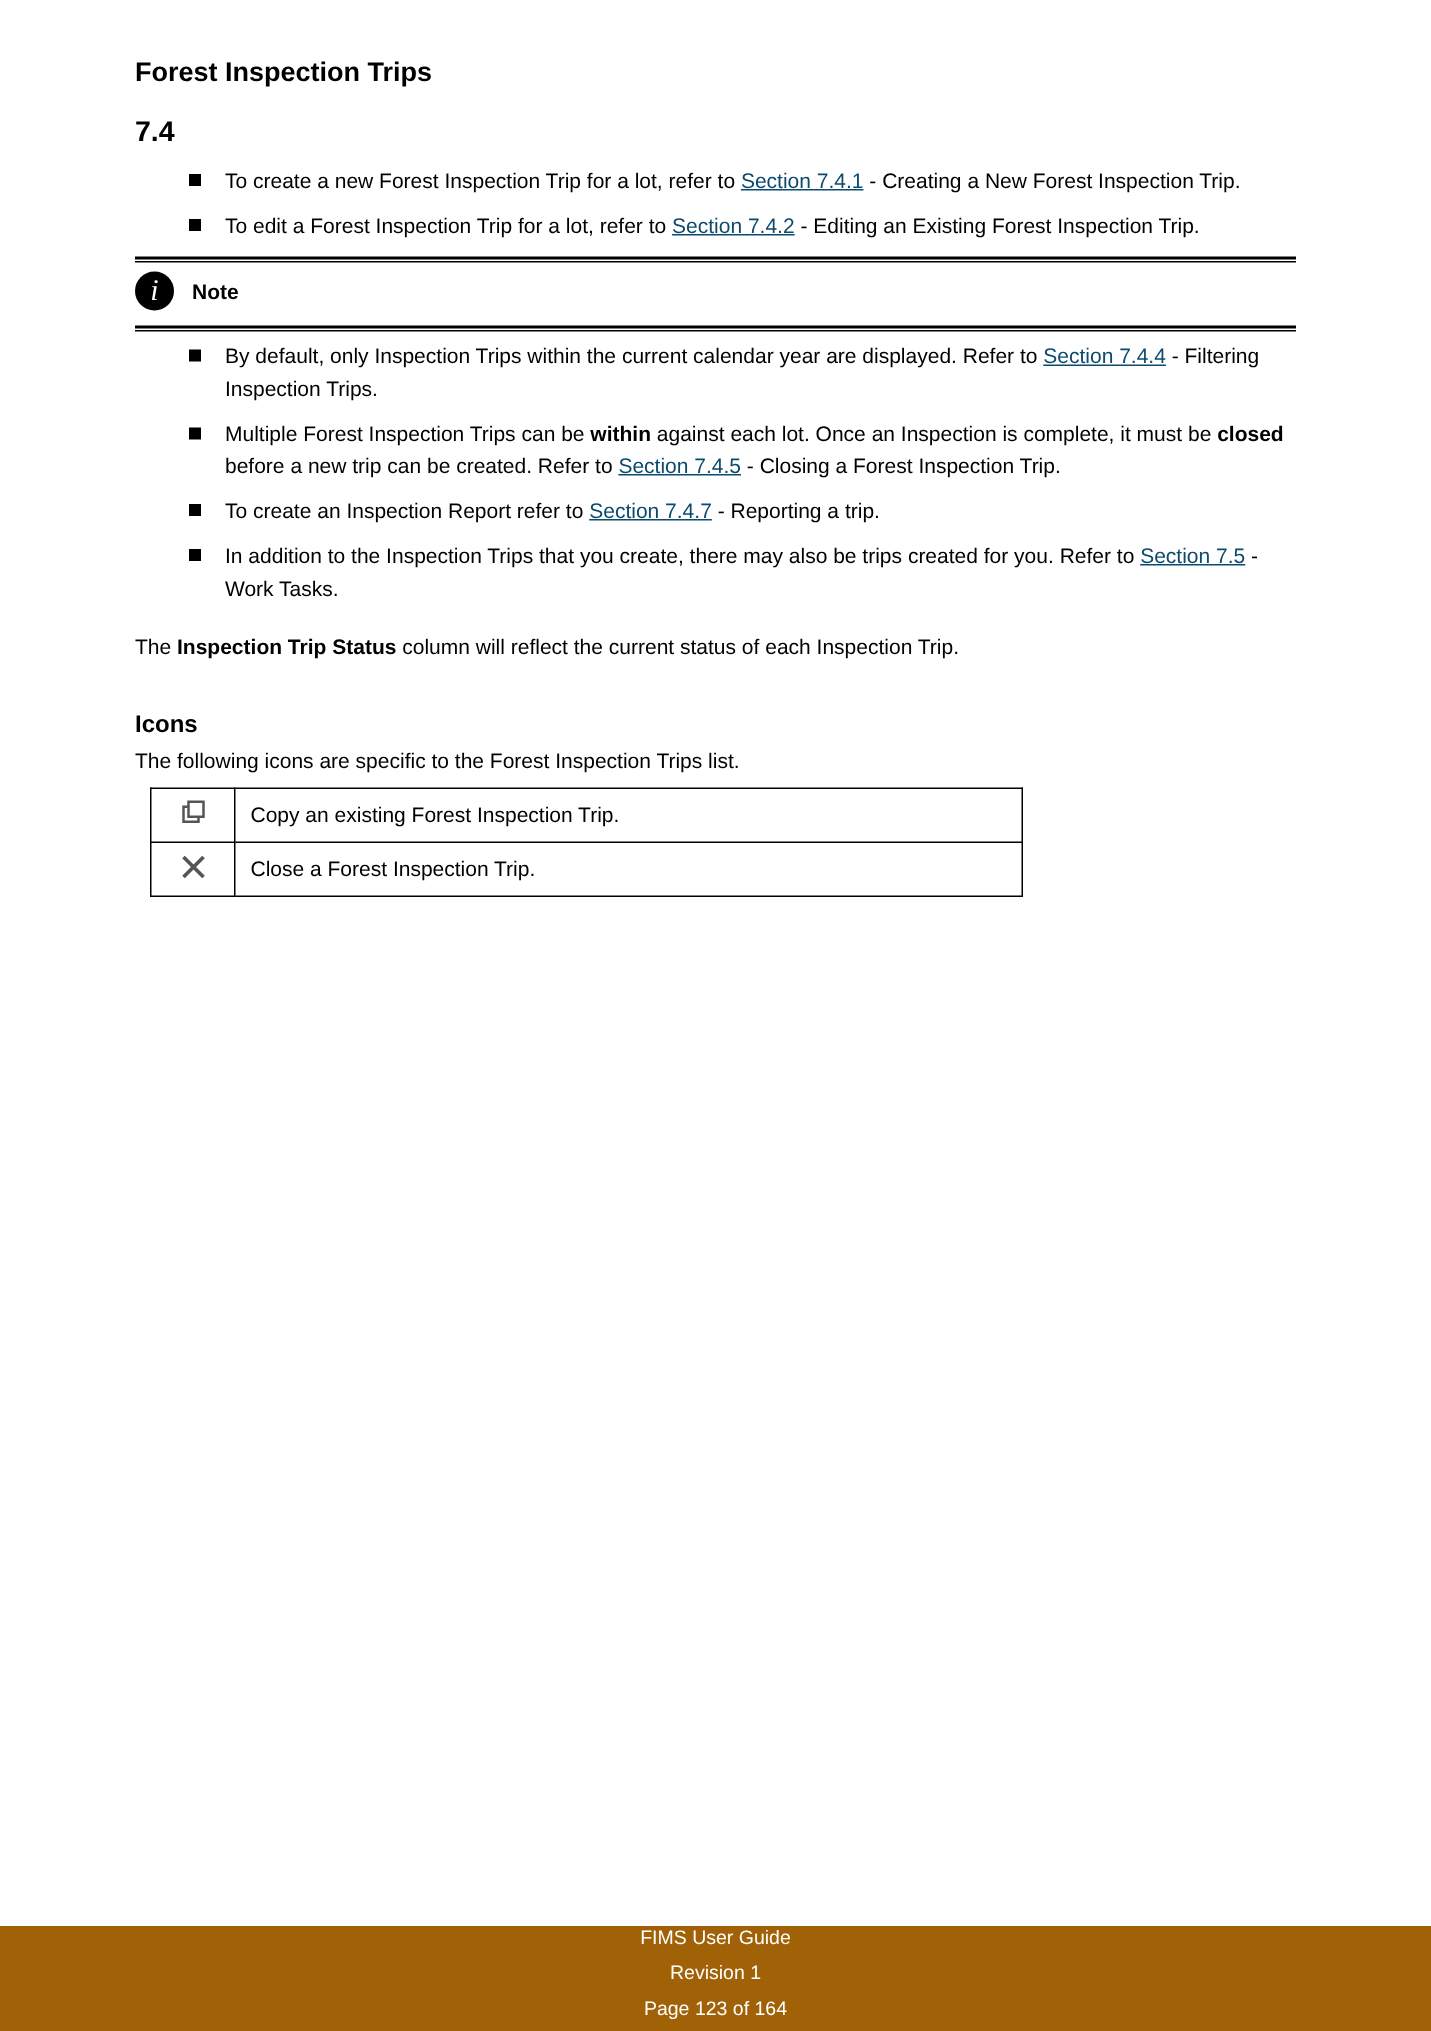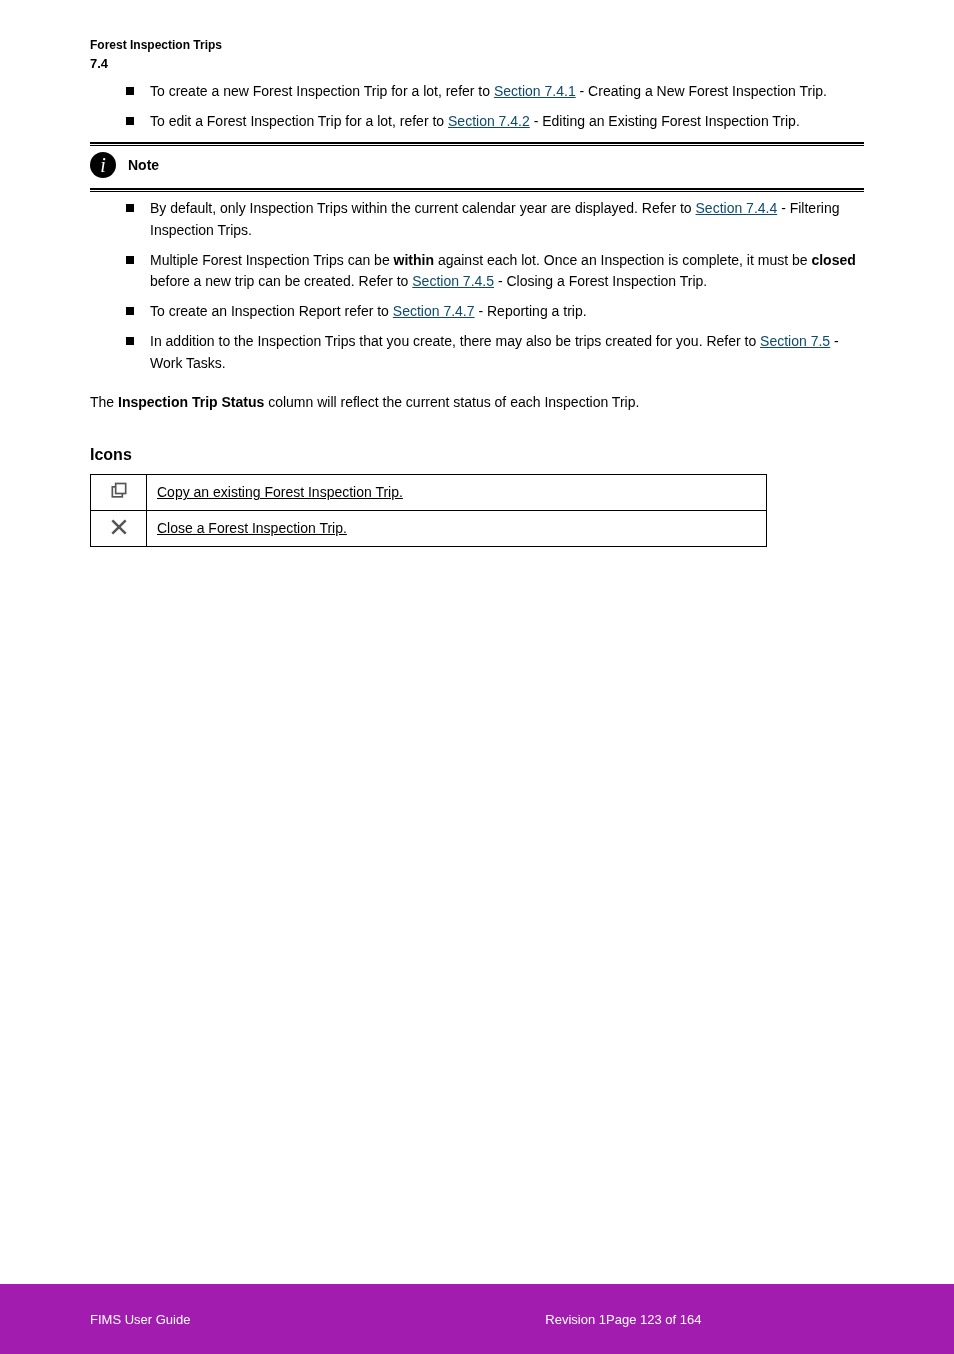--- a/index.html
+++ b/index.html
@@ -9,26 +9,26 @@
   background: #fff;
   font-family: Arial, sans-serif;
   font-size: 14px;
   color: #000;
   position: relative;
 }
 .content {
   padding: 38px 90px 0 90px;
 }
 .section-title {
-  font-size: 12px;
-  font-weight: bold;
-  margin-bottom: 4px;
+  font-size: 18px;
+  font-weight: bold;
+  margin-bottom: 19px;
 }
 .section-id {
-  font-size: 13px;
+  font-size: 19px;
   font-weight: bold;
   margin-bottom: 10px;
 }
 .bullet-list {
   list-style: none;
   padding-left: 36px;
 }
 .bullet-list li {
   position: relative;
   padding-left: 24px;
@@ -91,23 +91,23 @@
   text-align: right;
 }
 .subhead {
   font-size: 16px;
   font-weight: bold;
   margin-top: 32px;
   margin-bottom: 6px;
 }
 .icon-table {
   border-collapse: collapse;
-  width: 677px;
+  width: 582px;
   margin-top: 10px;
-  text-decoration: underline;
+  margin-left: 10px;
 }
 .icon-table td {
   border: 1px solid #000;
   padding: 6px 10px;
   vertical-align: middle;
   height: 36px;
 }
 .icon-table td.icon-cell {
   width: 56px;
   text-align: center;
@@ -115,26 +115,27 @@
 .icon-svg {
   width: 20px;
   height: 20px;
 }
 .footer {
   position: absolute;
   bottom: 0;
   left: 0;
   width: 100%;
   height: 70px;
-  background: #a21caf;
+  background: #a16207;
   color: #fff;
   display: flex;
   align-items: center;
   padding: 0 90px;
   font-size: 13px;
+  flex-direction: column;
 }
 .footer .left { flex: 1; }
 .footer .center { flex: 1; text-align: right; }
 .footer .right { flex: 1; text-align: left; }
 </style>
 </head>
 <body>
 
 <div class="content">
   <div class="section-title">Forest Inspection Trips</div>
@@ -171,20 +172,21 @@
     <li>
       <span>In addition to the Inspection Trips that you create, there may also be trips created for you. Refer to </span><span class="link">Section 7.5</span><span> - Work Tasks.</span>
     </li>
   </ul>
 
   <p class="para">
     <span>The </span><span class="column-title">Inspection Trip Status</span><span> column will reflect the current status of each Inspection Trip.</span>
   </p>
 
   <div class="subhead">Icons</div>
+  <p>The following icons are specific to the Forest Inspection Trips list.</p>
 
   <table class="icon-table">
     <tbody>
         <tr>
       <td class="icon-cell">
         <svg class="icon-svg" viewBox="0 0 24 24">
           <rect x="4" y="7" width="12" height="12" fill="none" stroke="#555" stroke-width="2"></rect>
           <rect x="8" y="3" width="12" height="12" fill="#fff" stroke="#555" stroke-width="2"></rect>
         </svg>
       </td>

